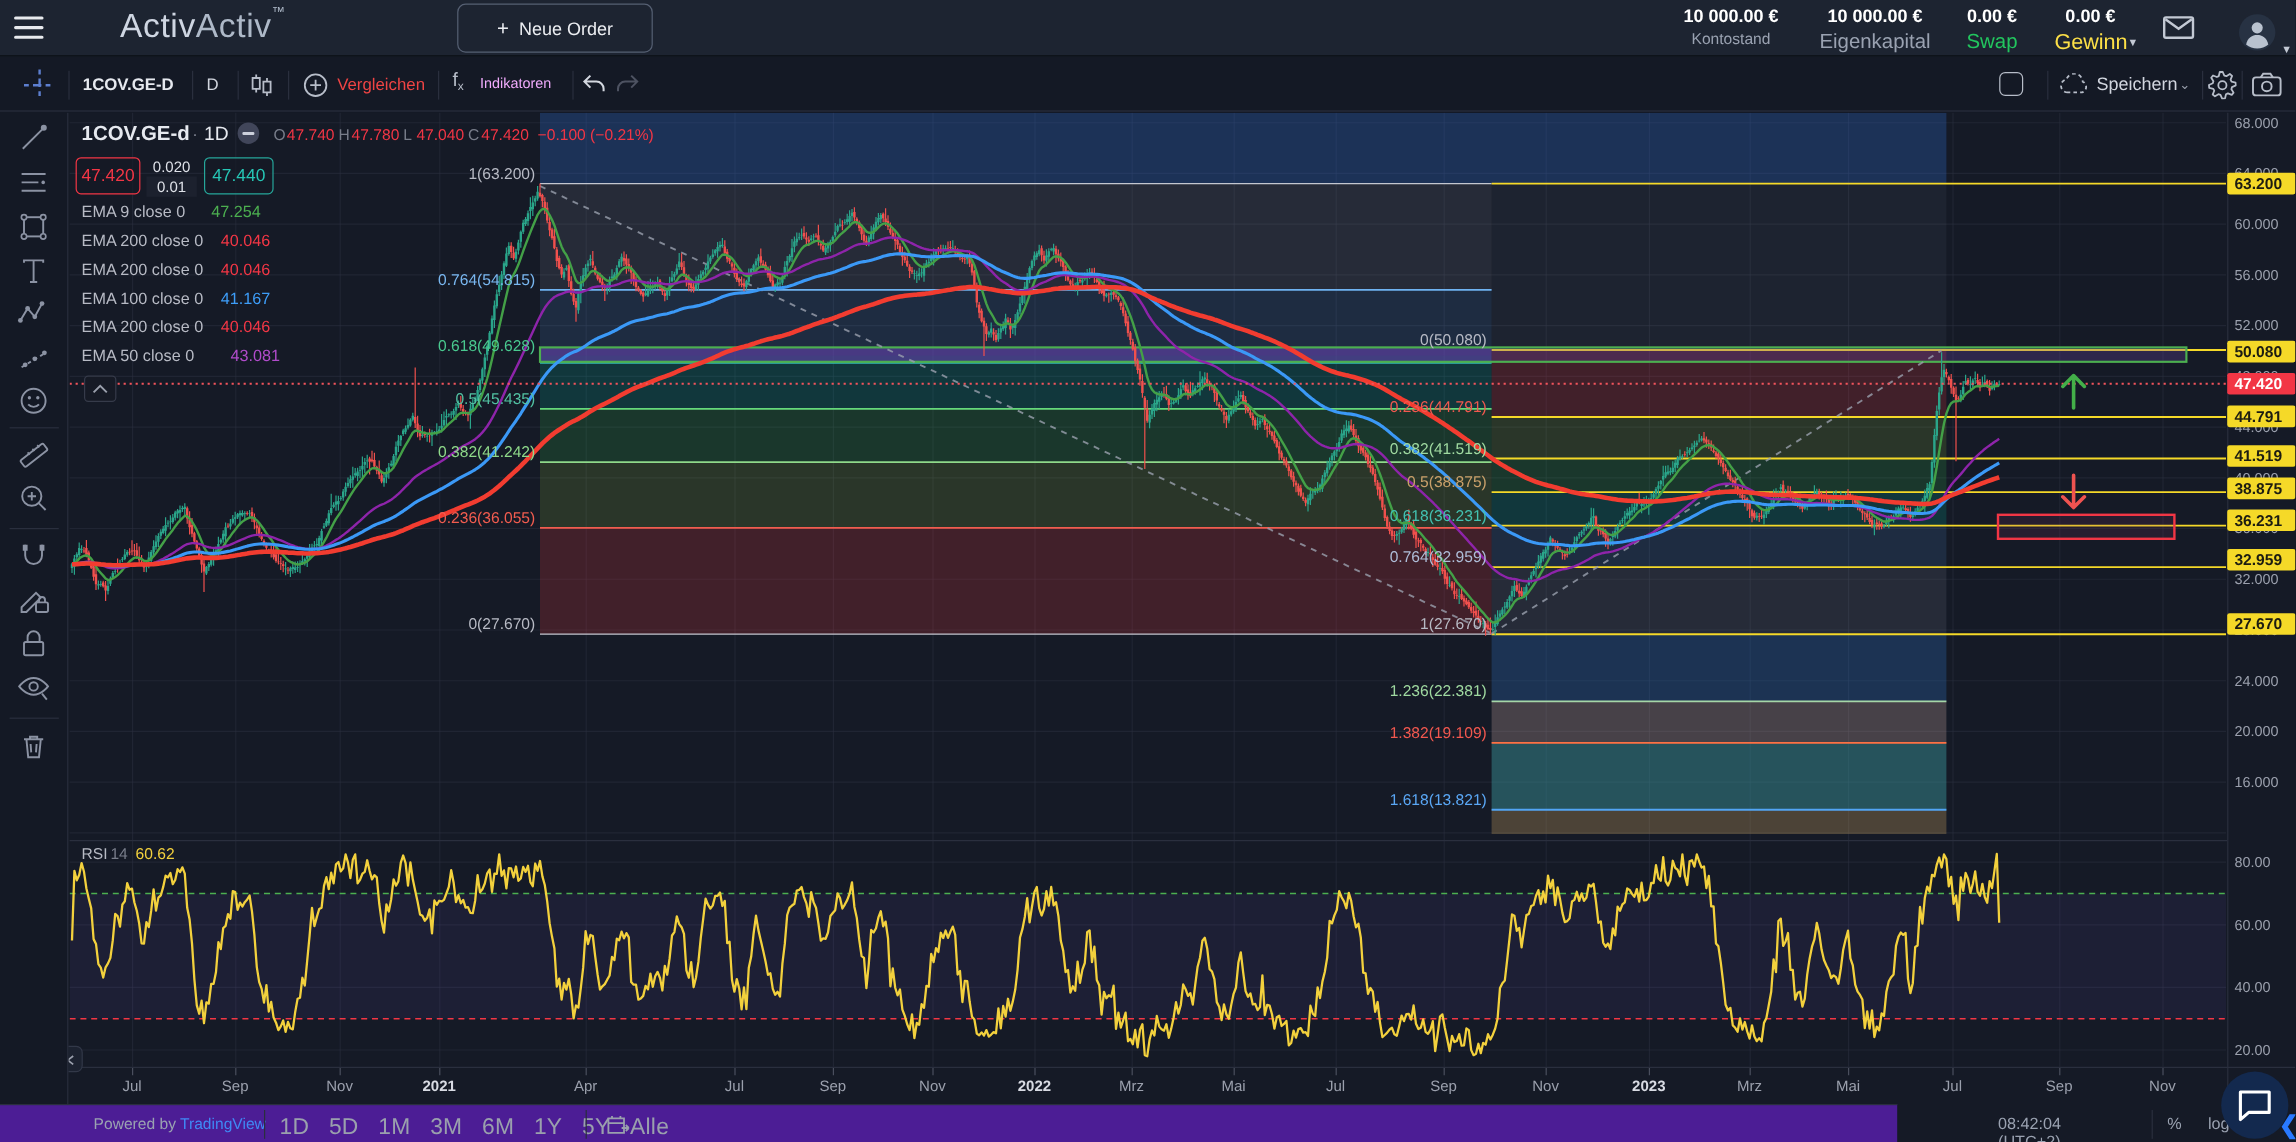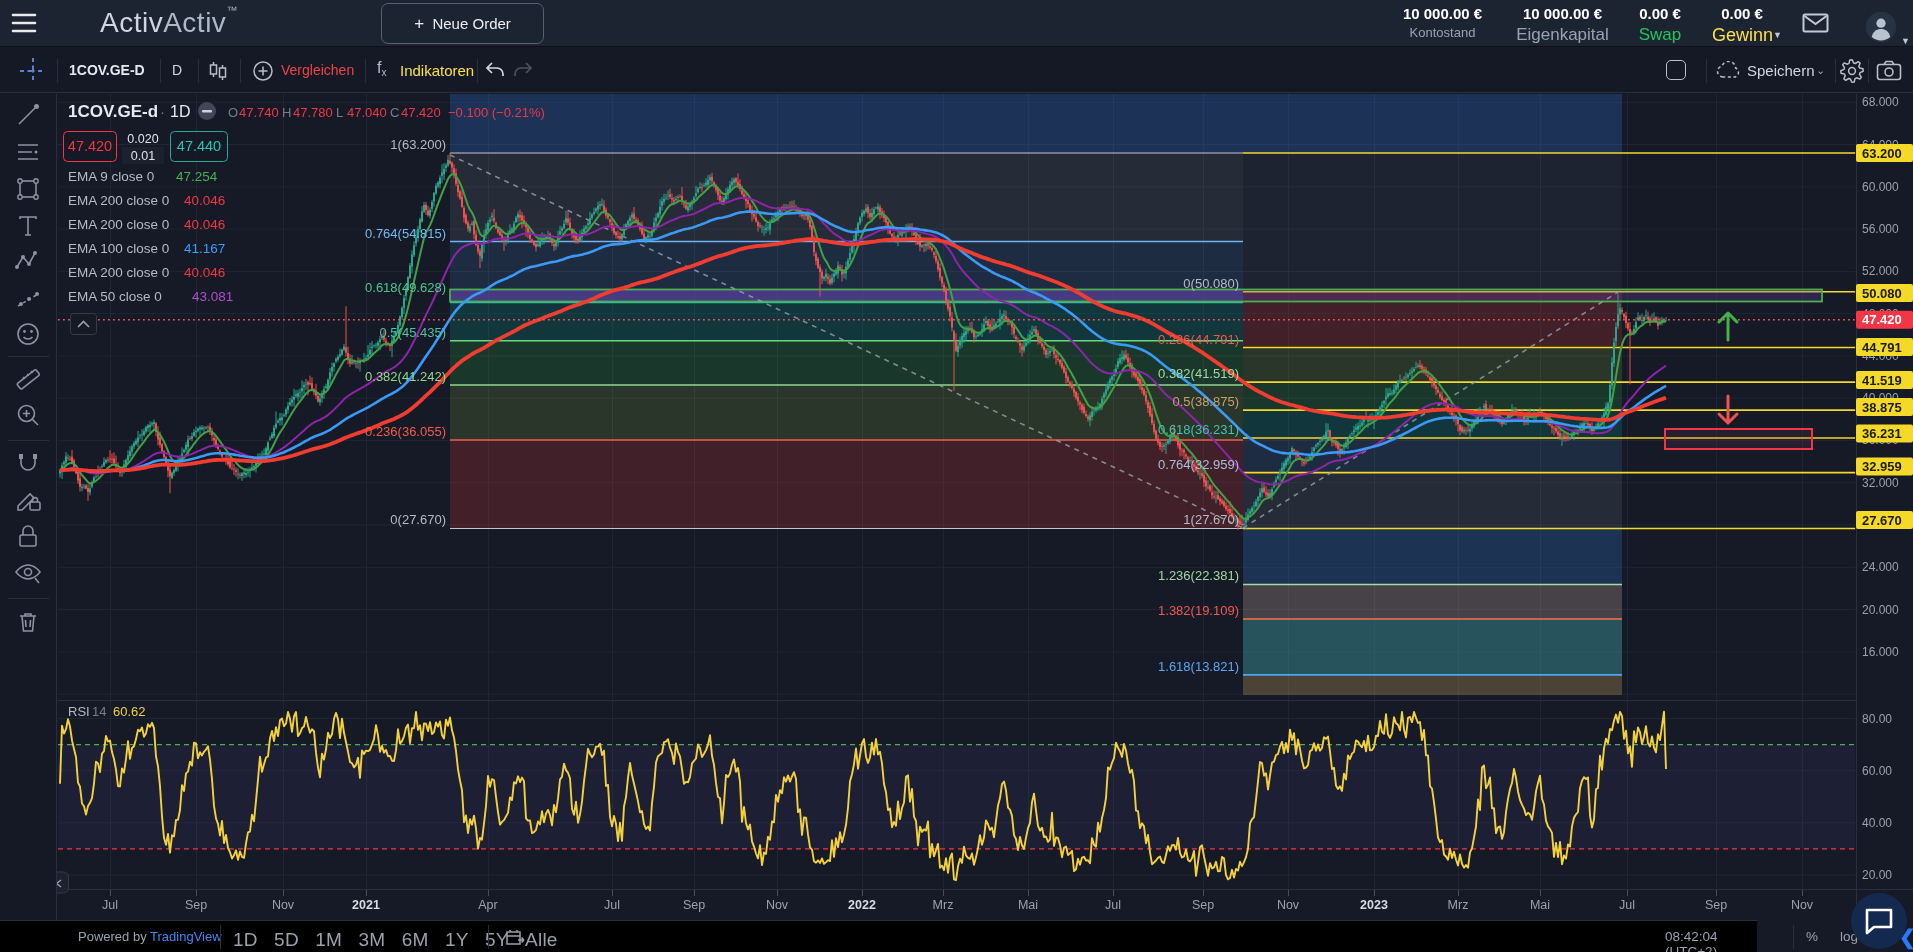--- a/index.html
+++ b/index.html
@@ -313,21 +313,21 @@
     </g>
   </svg>
   <div style="position:absolute;left:240px;top:11px;width:1px;height:24px;background:#2a2f3e"></div>
   <svg width="22" height="22" viewBox="0 0 22 22" style="position:absolute;left:252px;top:12px">
     <circle cx="11" cy="11" r="9" fill="none" stroke="#b7bdc9" stroke-width="1.5"></circle>
       <path d="M11 6.5v9M6.5 11h9" stroke="#b7bdc9" stroke-width="1.5"></path>
   </svg>
   <div style="position:absolute;left:281px;top:14px;font-size:14px;color:#ef4444">Vergleichen</div>
   <div style="position:absolute;left:365px;top:11px;width:1px;height:24px;background:#2a2f3e"></div>
   <div style="position:absolute;left:377px;top:11px;font-size:16px;color:#b7bdc9">f<span style="font-size:10px;vertical-align:-3px">x</span></div>
-  <div style="position:absolute;left:400px;top:14px;font-size:15px;color:#fde047">Indikatoren</div>
+  <div style="position:absolute;left:400px;top:14px;font-size:12px;color:#f0abfc">Indikatoren</div>
   <div style="position:absolute;left:477px;top:11px;width:1px;height:24px;background:#2a2f3e"></div>
   <svg width="22" height="18" viewBox="0 0 22 18" style="position:absolute;left:484px;top:13px">
     <path d="M8 2L3 7l5 5M3 7h10a6 6 0 016 6v2" fill="none" stroke="#d4d8e0" stroke-width="1.7"></path>
   </svg>
   <svg width="22" height="18" viewBox="0 0 22 18" style="position:absolute;left:512px;top:13px">
     <path d="M14 2l5 5-5 5M19 7H9a6 6 0 00-6 6v2" fill="none" stroke="#4d5261" stroke-width="1.7"></path>
   </svg>
   <div style="position:absolute;left:1666px;top:12px;width:20px;height:20px;border:1.6px solid #b7bdc9;border-radius:5px"></div>
   <div style="position:absolute;left:1706px;top:11px;width:1px;height:24px;background:#2a2f3e"></div>
   <svg width="26" height="20" viewBox="0 0 26 20" style="position:absolute;left:1716px;top:13px">
@@ -411,21 +411,21 @@
 <svg width="30" height="30" viewBox="0 0 30 30" style="position:absolute;left:13px;top:558px">
     <path d="M3 14s5-7 12-7 12 7 12 7-5 7-12 7-12-7-12-7z" fill="none" stroke="#8b92a3" stroke-width="1.6"></path>
     <circle cx="15" cy="14" r="3.5" fill="none" stroke="#8b92a3" stroke-width="1.6"></circle>
     <path d="M22 20l4 5" stroke="#8b92a3" stroke-width="1.6"></path>
   </svg>
 <div style="position:absolute;left:8px;top:598px;width:41px;height:1px;background:#2a2f3e"></div>
 <svg width="30" height="30" viewBox="0 0 30 30" style="position:absolute;left:13px;top:607px">
     <path d="M7 9h16M12 9V7h6v2M9 9l1.5 15h9L21 9M12.5 13l.5 7M17.5 13l-.5 7" fill="none" stroke="#8b92a3" stroke-width="1.6"></path>
   </svg>
 
-<div style="position:absolute;left:0;top:920px;width:1757px;height:32px;background:#000000;border-top:1px solid #2a2f3e">
+<div style="position:absolute;left:0;top:920px;width:1581px;height:32px;background:#4c1d95;border-top:1px solid #2a2f3e">
   <div style="position:absolute;left:78px;top:8px;font-size:13px;color:#9aa2b1">Powered by <span style="color:#3f89f5">TradingView</span></div>
   <div style="position:absolute;left:220px;top:4px;width:1px;height:24px;background:#2a2f3e"></div>
   <div style="position:absolute;left:233px;top:8px;font-size:19px;color:#9aa0ad;letter-spacing:0.2px">1D&nbsp;&nbsp;&nbsp;5D&nbsp;&nbsp;&nbsp;1M&nbsp;&nbsp;&nbsp;3M&nbsp;&nbsp;&nbsp;6M&nbsp;&nbsp;&nbsp;1Y&nbsp;&nbsp;&nbsp;5Y&nbsp;&nbsp;&nbsp;Alle</div>
   <div style="position:absolute;left:488px;top:4px;width:1px;height:24px;background:#2a2f3e"></div>
   <svg width="22" height="20" viewBox="0 0 22 20" style="position:absolute;left:504px;top:6px">
     <path d="M3 5h13v12H3zM3 9h13M6 5V3M13 5V3" fill="none" stroke="#9aa0ad" stroke-width="1.5"></path>
     <path d="M14 13h6m0 0l-2.5-2.5M20 13l-2.5 2.5" fill="none" stroke="#9aa0ad" stroke-width="1.5"></path>
   </svg>
   <div style="position:absolute;left:1665px;top:8px;font-size:13.5px;color:#9aa2b1">08:42:04 (UTC+2)</div>
   <div style="position:absolute;left:1793px;top:4px;width:1px;height:24px;background:#2a2f3e"></div>

